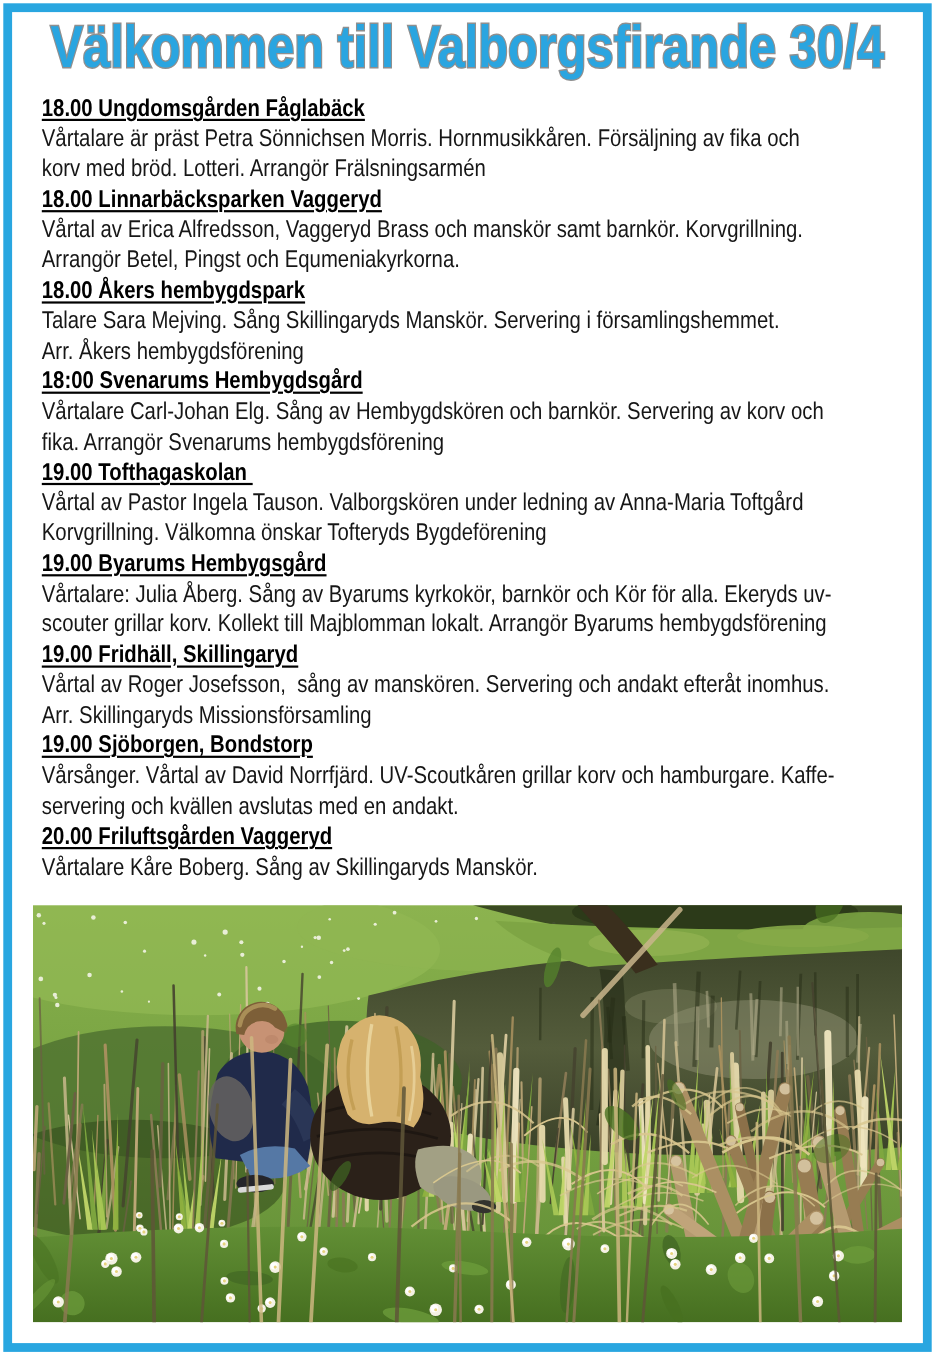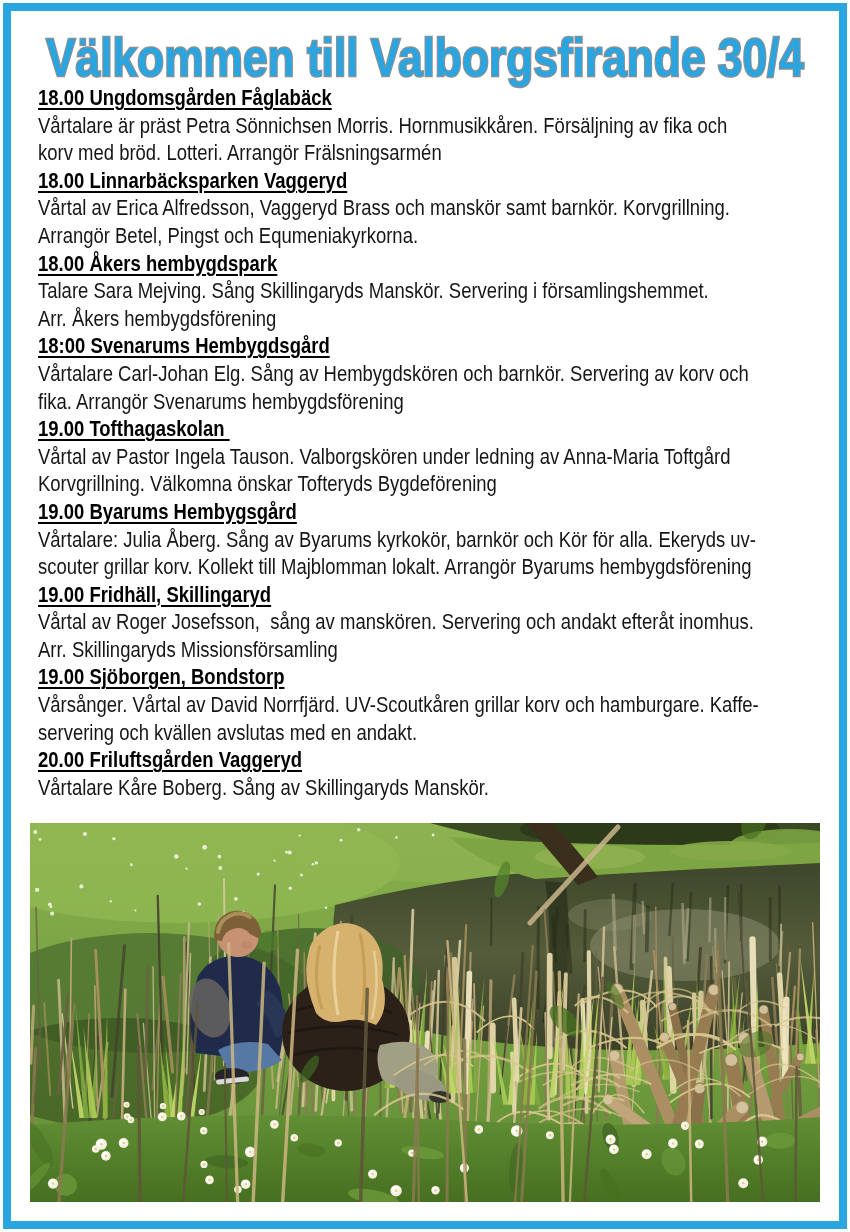--- a/index.html
+++ b/index.html
@@ -3,21 +3,21 @@
 <meta charset="utf-8">
 <style>
   html,body{margin:0;padding:0;}
   body{
     width:850px;height:1232px;background:#ffffff;position:relative;overflow:hidden;
     font-family:"Liberation Sans","DejaVu Sans",sans-serif;
   }
   .frame{
     position:absolute;inset:3px;border:8px solid #29a6e0;pointer-events:none;z-index:50;
   }
-  .title-wrap{position:absolute;left:19px;top:24px;width:812px;height:68px;}
+  .title-wrap{position:absolute;left:19px;top:9px;width:812px;height:68px;}
   .content{
     position:absolute;left:38px;top:84px;width:950px;
     transform:scaleX(0.84);transform-origin:top left;
     font-size:22px;line-height:27.6px;color:#161616;
   }
   .heading{font-weight:bold;color:#000;}
   .hspan{
     display:inline-block;white-space:pre;
     text-decoration:underline;text-decoration-thickness:2px;text-underline-offset:3px;
   }

